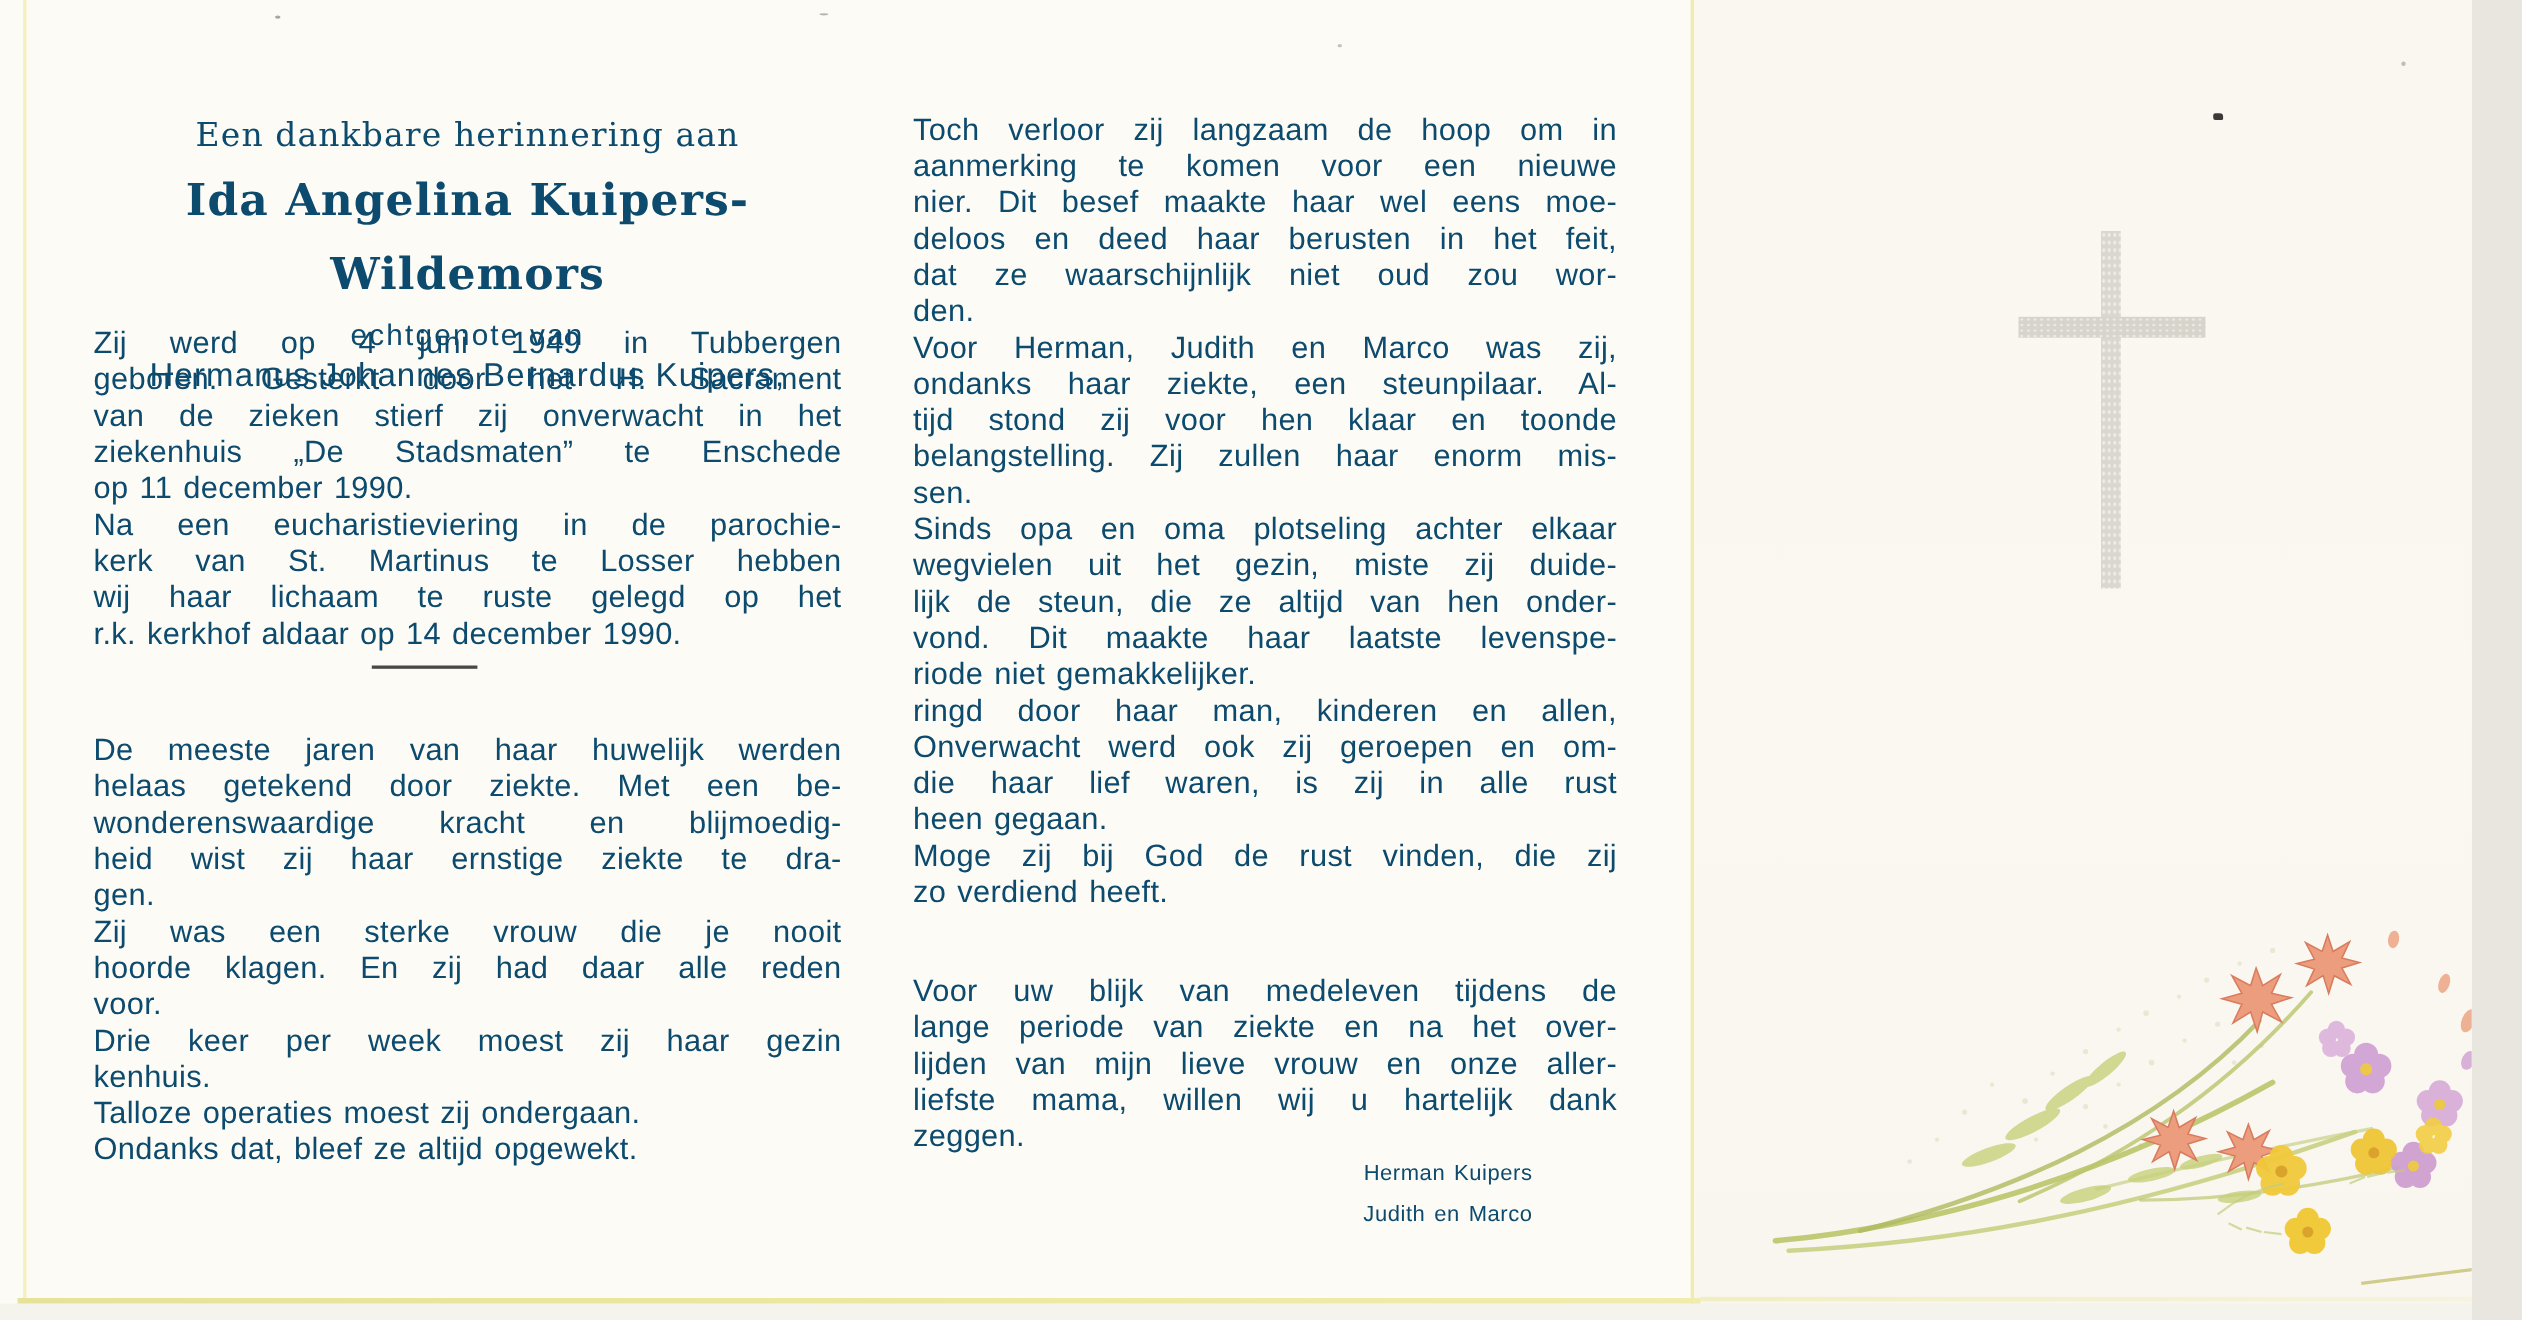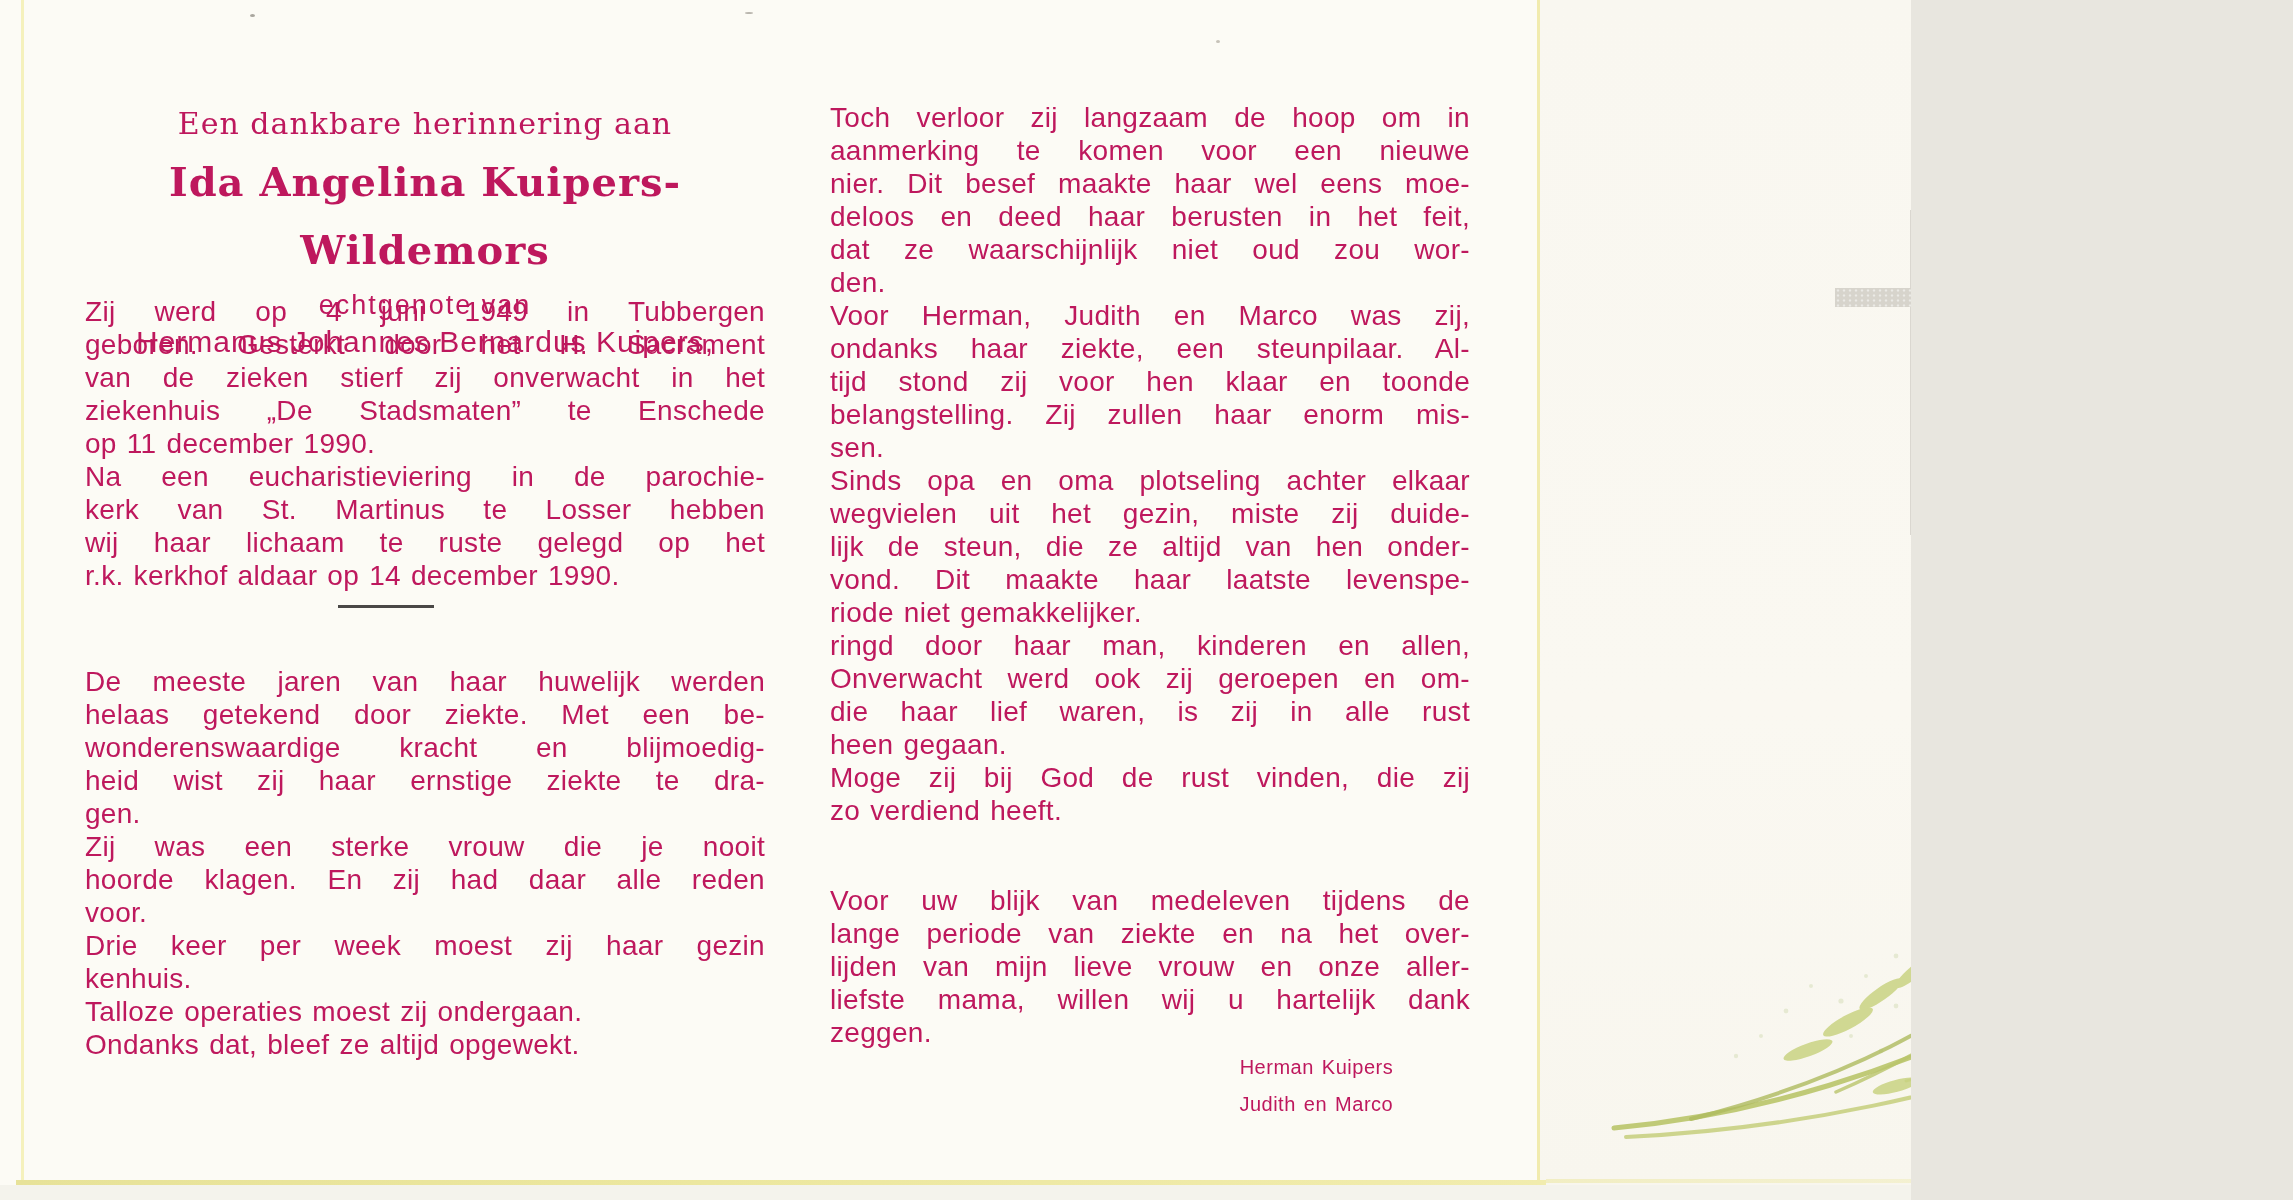--- a/index.html
+++ b/index.html
@@ -1,20 +1,20 @@
 <!DOCTYPE html>
 <html><head>
 <meta charset="utf-8">
 <style>
   html,body { margin:0; padding:0; background:#e8e6df; }
   .card {
-    position:relative; width:1911px; height:1200px; overflow:hidden;
+    position:relative; width:2247px; height:1200px; overflow:hidden;
     background:#fcfbf5;
     font-family:"Liberation Sans", sans-serif;
-    color:#be185d;
+    color:#0c4a6e;
   }
   
   .right-panel { position:absolute; left:1540px; top:0; width:753px; height:1186px;
     background:linear-gradient(180deg,#f9f7f0 0%,#faf8f1 60%,#f8f6ee 100%); }
   
   .edge-left   { position:absolute; left:21px; top:0; width:3px; height:1186px; background:#f3eeb2; opacity:.85; }
   .fold-center { position:absolute; left:1537px; top:0; width:3px; height:1186px; background:#efe9a6; opacity:.9; }
   .edge-bottom { position:absolute; left:16px; top:1180px; width:1530px; height:5px;
     background:linear-gradient(90deg,#e7e299 0%,#ece79f 45%,#f1ecae 100%); }
   .edge-bottom-right { position:absolute; left:1546px; top:1179px; width:747px; height:4px;

